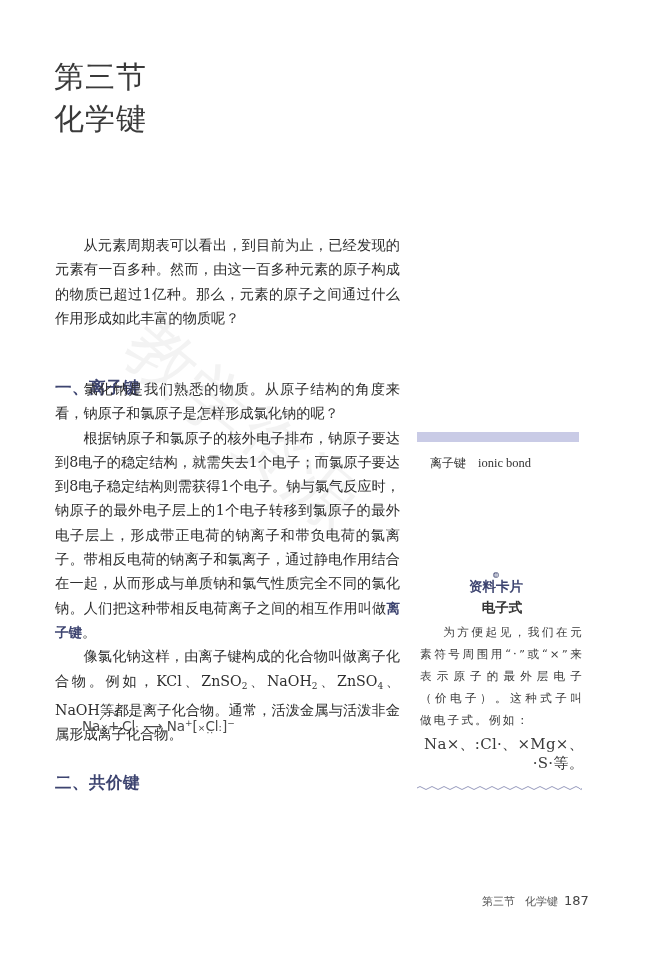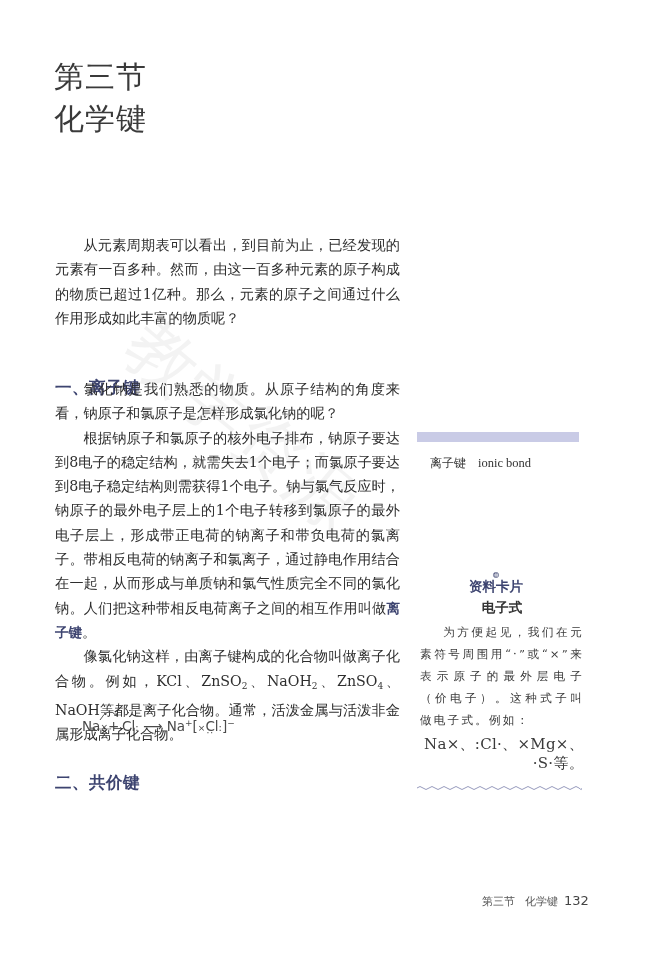--- a/index.html
+++ b/index.html
@@ -153,16 +153,16 @@
     <div class="card-body">
       <p>为方便起见，我们在元素符号周围用“·”或“×”来表示原子的最外层电子（价电子）。这种式子叫做电子式。例如：</p>
     </div>
     <div class="card-example">Na×、:Cl·、×Mg×、·S·等。</div>
     <svg class="card-wave-bottom" viewBox="0 0 165 10" preserveAspectRatio="none">
       <path d="M0 5 Q3 2 6 5 T12 5 T18 5 T24 5 T30 5 T36 5 T42 5 T48 5 T54 5 T60 5 T66 5 T72 5 T78 5 T84 5 T90 5 T96 5 T102 5 T108 5 T114 5 T120 5 T126 5 T132 5 T138 5 T144 5 T150 5 T156 5 T162 5 T165 5" fill="none" stroke="#8a8fb5" stroke-width="0.9"></path>
     </svg>
   </div>
 
   <div class="footer">
-    <span>第三节</span><span class="chap">化学键</span><span class="page-num">132</span>
+    <span>第三节</span><span class="chap">化学键</span><span class="page-num">187</span>
   </div>
 
 </div>
 
 </body></html>

